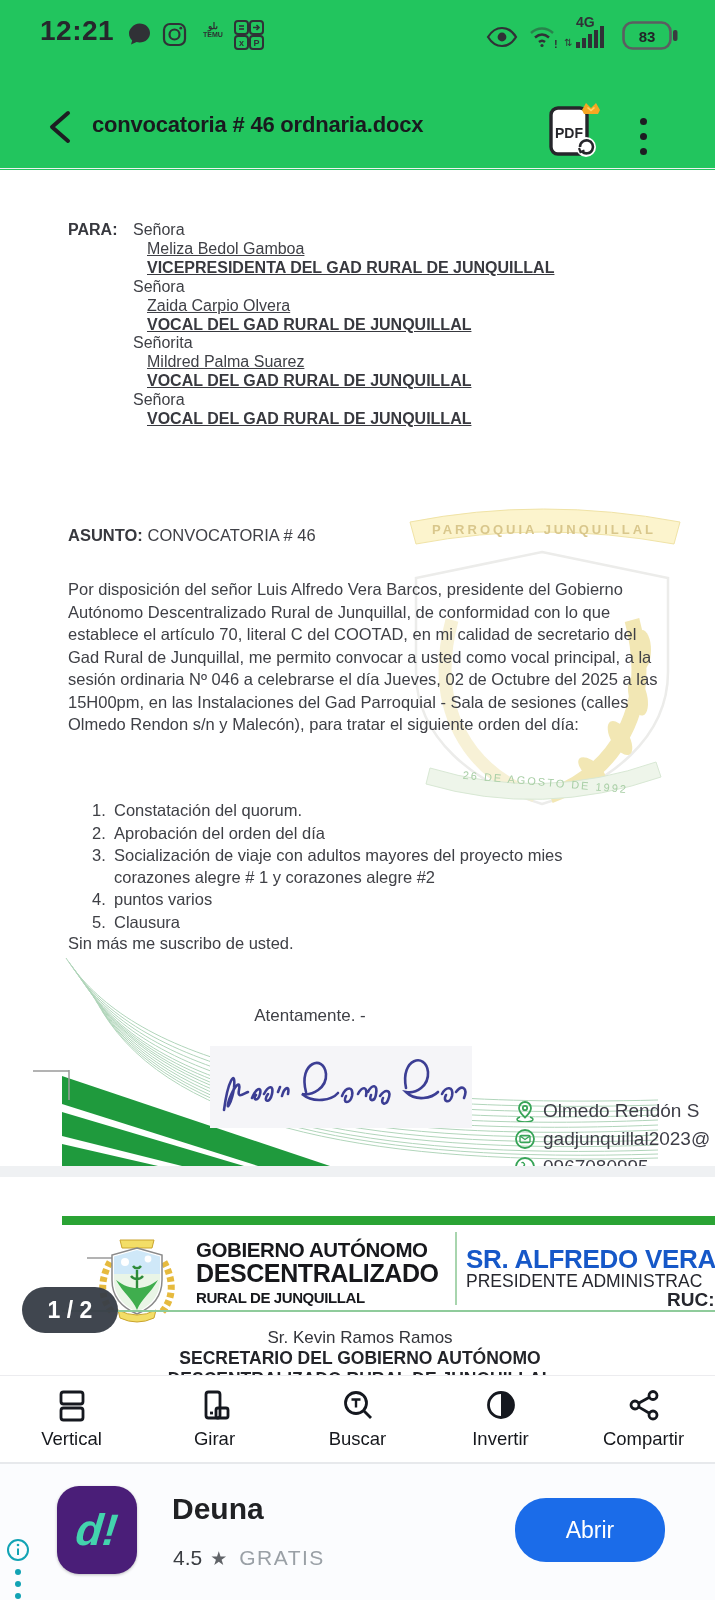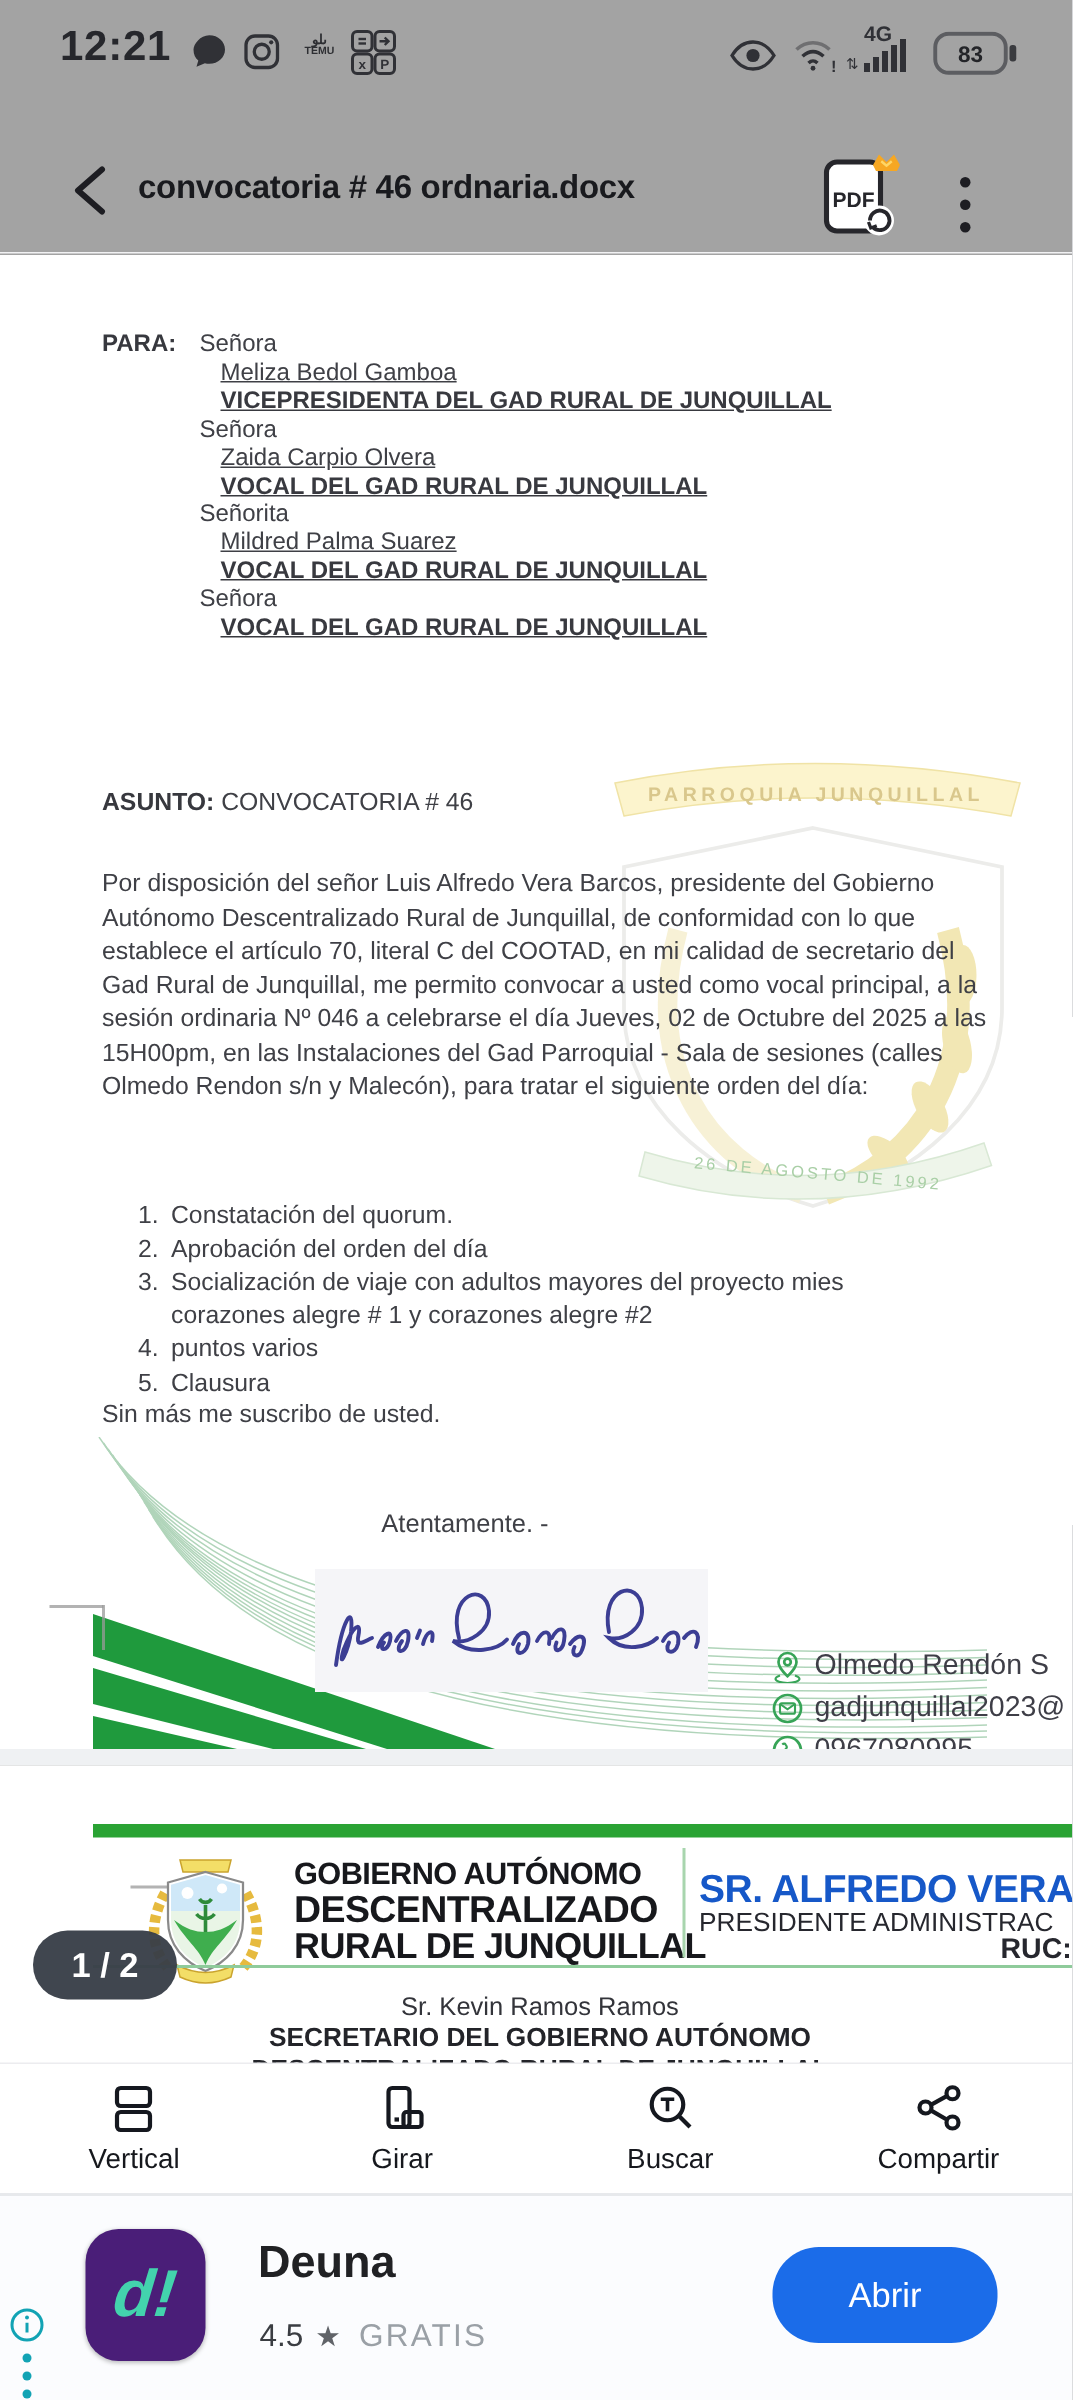--- a/index.html
+++ b/index.html
@@ -1,17 +1,17 @@
 <!DOCTYPE html>
 <html><head>
 <meta charset="utf-8">
 <style>
   html,body{margin:0;padding:0;background:#dfe2e6;}
   *{box-sizing:border-box;}
-  .screen{position:relative;width:715px;height:1600px;background:#a3a3a3;overflow:hidden;
+  .screen{position:relative;width:715px;height:1600px;background:#22c55e;overflow:hidden;
           font-family:"Liberation Sans",sans-serif;color:#3f4046;}
   .abs{position:absolute;}
   .nowrap{white-space:nowrap;}
   .b{font-weight:bold;}
   svg{display:block;}
   
   .sb-time{font-size:28px;font-weight:600;color:#26272c;letter-spacing:.5px;}
   .temu{font-size:7px;font-weight:bold;color:#2e2f33;line-height:7px;text-align:center;}
   
   .hdr-title{font-size:22px;font-weight:bold;color:#191a1e;letter-spacing:-.2px;}
@@ -279,21 +279,21 @@
         <path d="M22,38 L68,38 L68,44 C68,60 58,70 45,76 C32,70 22,60 22,44 Z" fill="#e9f5e6"></path>
         <path d="M24,44 C32,58 40,62 45,74 C50,62 58,58 66,44 C58,50 52,52 45,52 C38,52 32,50 24,44 Z" fill="#3fae4e"></path>
         <path d="M45,34 L45,52 M39,40 C42,44 48,44 51,40 M41,30 C43,33 47,33 49,30" stroke="#2e8b3a" stroke-width="2.4" fill="none"></path>
         <path d="M26,74 Q45,84 64,74 L62,82 Q45,90 28,82 Z" fill="#f3de67" stroke="#caa42e" stroke-width="1"></path>
       </svg>
     </div>
 
     <div class="abs" style="left:196px;top:62px;">
       <div class="org" style="font-size:20.5px;line-height:22px;">GOBIERNO AUTÓNOMO</div>
       <div class="org" style="font-size:25px;line-height:25px;">DESCENTRALIZADO</div>
-      <div class="org" style="font-size:24px;line-height:24px;">RURAL DE JUNQUILLAL</div>
+      <div class="org" style="font-size:15px;line-height:24px;">RURAL DE JUNQUILLAL</div>
     </div>
 
     <div class="abs" style="left:455px;top:55px;width:2px;height:73px;background:#a8d5ae;"></div>
 
     <div class="abs b nowrap" style="left:466px;top:67px;font-size:26px;color:#1658c8;letter-spacing:-.3px;">SR. ALFREDO VERA</div>
     <div class="abs nowrap" style="left:466px;top:94px;font-size:17.5px;color:#26272e;">PRESIDENTE ADMINISTRAC</div>
     <div class="abs b nowrap" style="left:667px;top:112px;font-size:19px;color:#26272e;">RUC:</div>
 
     <div class="abs" style="left:62px;top:133px;width:653px;height:2px;background:#8fcb9b;"></div>
 
@@ -320,20 +320,27 @@
         </svg>
       <div class="tb-label">Girar</div>
     </div>
     <div class="tb-item" style="cursor:pointer;">
       <svg width="36" height="36" viewBox="0 0 36 36" fill="none" stroke="#15181f" stroke-width="2.8" style="margin:0 auto;">
           <circle cx="16" cy="15" r="10.5"></circle>
           <line x1="24" y1="23" x2="31" y2="30"></line>
           <path d="M11.5,11.5 h9 M16,11.5 v8" stroke-width="2.4"></path>
         </svg>
       <div class="tb-label">Buscar</div>
+    </div>
+    <div class="tb-item" style="cursor:pointer;">
+      <svg width="36" height="36" viewBox="0 0 36 36" fill="none" stroke="#15181f" stroke-width="2.8" style="margin:0 auto;">
+          <circle cx="18" cy="17" r="12.5"></circle>
+          <path d="M18,4.5 A12.5,12.5 0 0 1 18,29.5 Z" fill="#15181f" stroke="none"></path>
+        </svg>
+      <div class="tb-label">Invertir</div>
     </div>
     <div class="tb-item" style="cursor:pointer;">
       <svg width="36" height="36" viewBox="0 0 36 36" fill="none" stroke="#15181f" stroke-width="2.8" style="margin:0 auto;">
           <circle cx="27" cy="7.5" r="4"></circle>
           <circle cx="9" cy="17" r="4"></circle>
           <circle cx="27" cy="27" r="4"></circle>
           <line x1="12.6" y1="15.2" x2="23.4" y2="9.3"></line>
           <line x1="12.6" y1="18.9" x2="23.4" y2="25.2"></line>
         </svg>
       <div class="tb-label">Compartir</div>

